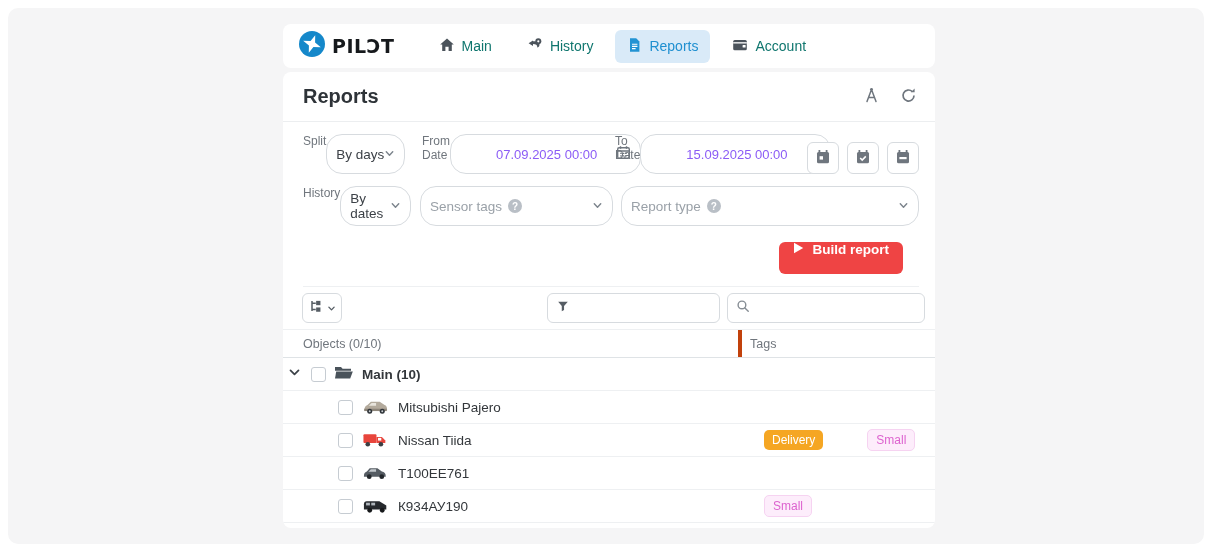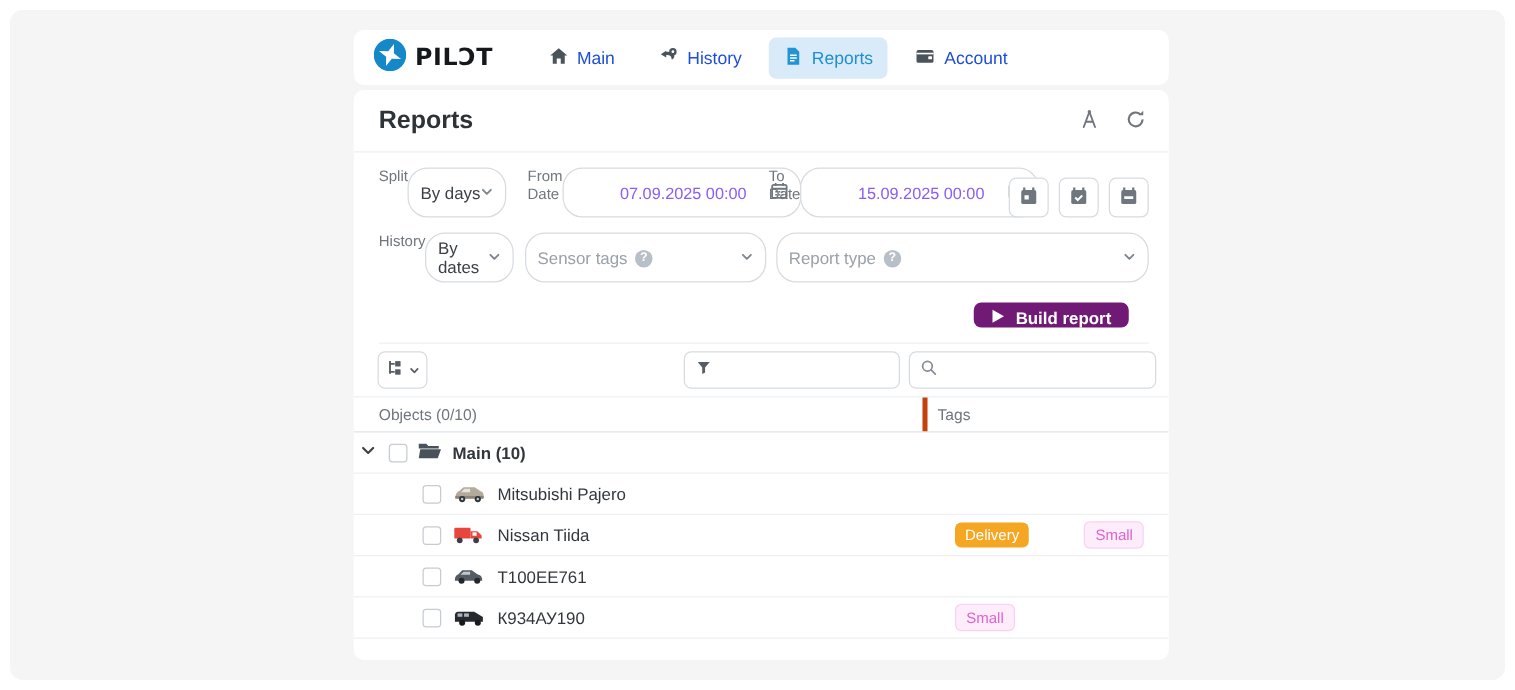--- a/index.html
+++ b/index.html
@@ -4,46 +4,46 @@
 <style>
   * { margin:0; padding:0; box-sizing:border-box; }
   html,body { width:1212px; height:552px; background:#fff; font-family:"Liberation Sans", sans-serif; overflow:hidden; }
   .bg-panel { position:absolute; left:8px; top:8px; width:1196px; height:536px; background:#f5f5f6; border-radius:10px; }
 
   
   .nav-card { position:absolute; left:283px; top:24px; width:652px; height:44px; background:#fff; border-radius:8px; display:flex; align-items:center; padding:0 16px; }
   .brand { display:flex; align-items:center; gap:7px; }
   .brand-name { font-family:"DejaVu Sans", sans-serif; font-size:19px; font-weight:800; letter-spacing:.5px; color:#16191c; }
   .nav-items { display:flex; align-items:center; gap:10px; margin-left:32px; }
-  .nav-item { display:flex; align-items:center; gap:7px; padding:7px 12px; border-radius:6px; font-size:14px; color:#1d4ed8; cursor:pointer; }
+  .nav-item { display:flex; align-items:center; gap:7px; padding:7px 12px; border-radius:6px; font-size:14px; color:#0f766e; cursor:pointer; }
   .nav-item.active { background:#d9eaf8; color:#1e8fd0; font-weight:400; }
 
   
   .content-card { position:absolute; left:283px; top:72px; width:652px; height:456px; background:#fff; border-radius:8px; overflow:hidden; }
 
   .card-header { height:50px; display:flex; align-items:center; justify-content:space-between; padding:0 18px 0 20px; border-bottom:1px solid #eceef0; }
   .card-title { font-size:20px; font-weight:700; color:#2e3338; }
   .header-actions { display:flex; align-items:center; gap:20px; }
   .icon-btn { background:none; border:none; cursor:pointer; display:flex; align-items:center; padding:0; }
 
   .filters { padding:12px 16px 0 20px; }
   .filter-row { display:flex; align-items:flex-end; }
   .field { display:flex; flex-direction:row; }
   .field-label { font-size:12px; color:#70767d; margin-bottom:4px; }
   .control { height:40px; border:1px solid #d7dbdf; border-radius:16px; background:#fff; display:flex; align-items:center; padding:0 9px; font-size:13.5px; color:#3c4147; }
   .select { justify-content:space-between; cursor:pointer; }
-  .select .ph { color:#9aa1a8; display:flex; align-items:flex-end; gap:6px; }
+  .select .ph { color:#9aa1a8; display:flex; align-items:center; gap:6px; }
   .date-input { justify-content:space-between; }
   .date-input input { border:none; outline:none; font-size:13px; color:#8b5cf6; width:120px; font-family:"Liberation Sans",sans-serif; background:transparent;margin-left:36px; }
   .quick-btns { display:flex; gap:8px; margin-left:12px; }
   .q-btn { width:32px; height:32px; border:1px solid #d7dbdf; border-radius:6px; background:#fff; display:flex; align-items:center; justify-content:center; cursor:pointer; }
   .qbadge { width:14px; height:14px; border-radius:50%; background:#b9bfc6; color:#fff; font-size:10px; font-weight:700; display:inline-flex; align-items:center; justify-content:center; }
 
   .build-row { display:flex; justify-content:flex-end; padding:14px 16px 12px 0; border-bottom:1px solid #eef0f2; margin-top:2px; }
-  .build-btn { height:20px; padding:0 14px; background:#701a75; border:none; border-radius:6px; color:#fff; font-size:13.5px; font-weight:700; display:flex; align-items:flex-end; gap:9px; cursor:pointer; font-family:"Liberation Sans",sans-serif; }
+  .build-btn { height:32px; padding:0 14px; background:#ef4444; border:none; border-radius:6px; color:#fff; font-size:13.5px; font-weight:700; display:flex; align-items:flex-start; gap:9px; cursor:pointer; font-family:"Liberation Sans",sans-serif; }
 
   .toolbar { display:flex; align-items:center; padding:6px 10px 6px 19px; border-bottom:1px solid #eef0f2; }
   .tree-btn { width:40px; height:30px; border:1px solid #d7dbdf; border-radius:6px; background:#fff; display:flex; align-items:center; justify-content:center; gap:3px; cursor:pointer; }
   .tool-input { height:30px; border:1px solid #d7dbdf; border-radius:6px; background:#fff; display:flex; align-items:center; padding:0 8px; gap:6px; }
   .tool-input input { border:none; outline:none; flex:1; font-size:13px; background:transparent; font-family:"Liberation Sans",sans-serif; }
   .filter-box { width:173px; margin-left:auto; }
   .search-box { width:198px; margin-left:7px; }
   .clear-x { color:#9aa0a6; font-size:15px; cursor:pointer; line-height:1; }
 
   .table-head { display:flex; height:28px; align-items:center; border-bottom:1px solid #dfe3e6; font-size:12.5px; color:#70767d;gap:20px; }

